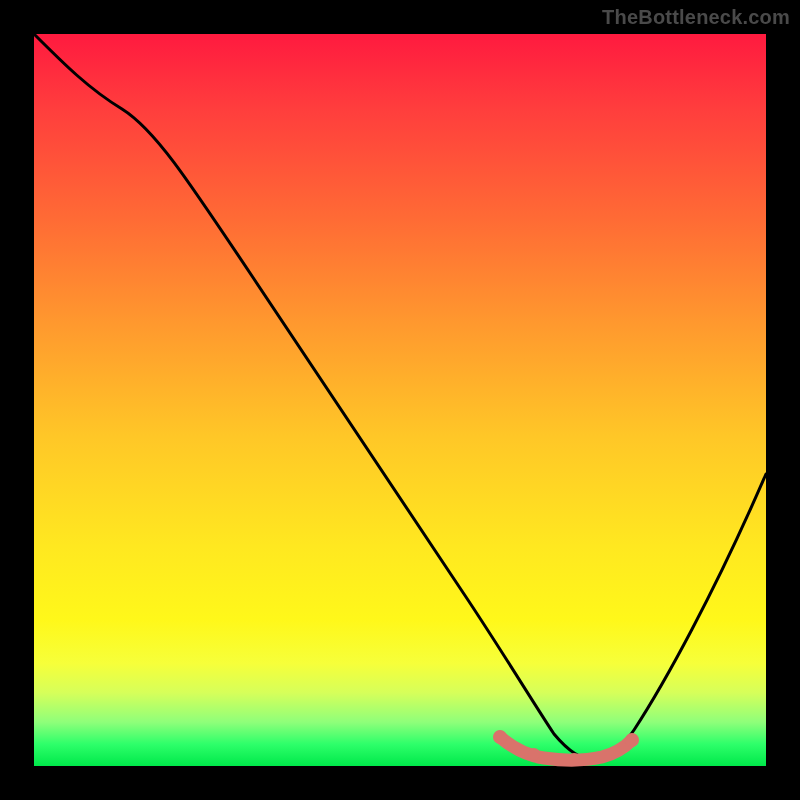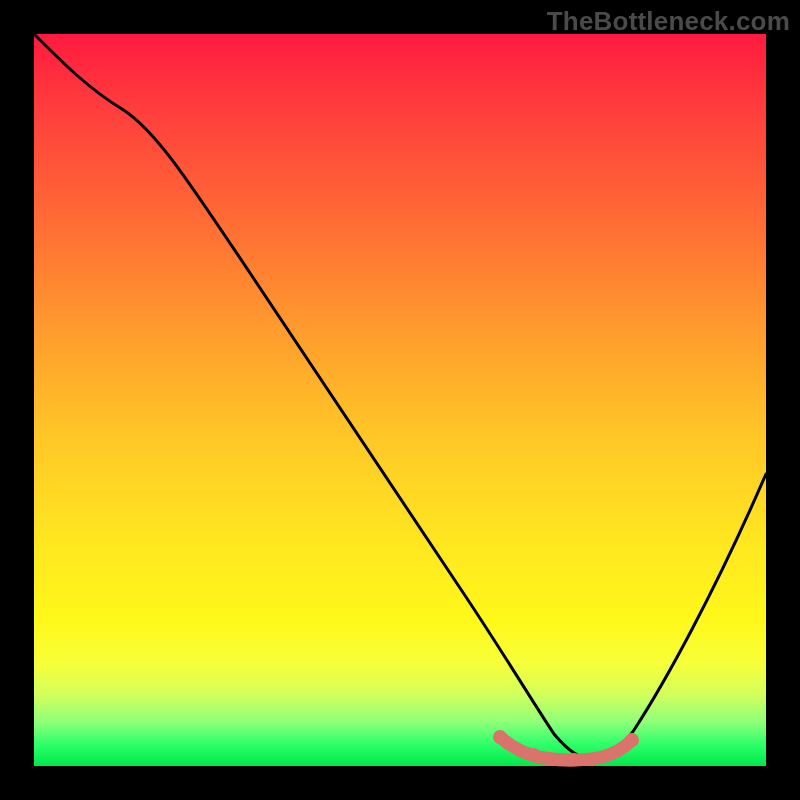--- a/index.html
+++ b/index.html
@@ -37,21 +37,21 @@
       #d6ff5a 90%,
       #8fff7a 94%,
       #2eff6a 97%,
       #00e84a 100%);
   }
   .watermark {
     position: absolute;
     top: 6px;
     right: 10px;
     color: #4a4a4a;
-    font-size: 26px;
+    font-size: 20px;
     font-weight: 600;
     letter-spacing: 0.2px;
     user-select: none;
   }
   svg.curve {
     position: absolute;
     left: 0;
     top: 0;
     width: 732px;
     height: 732px;

